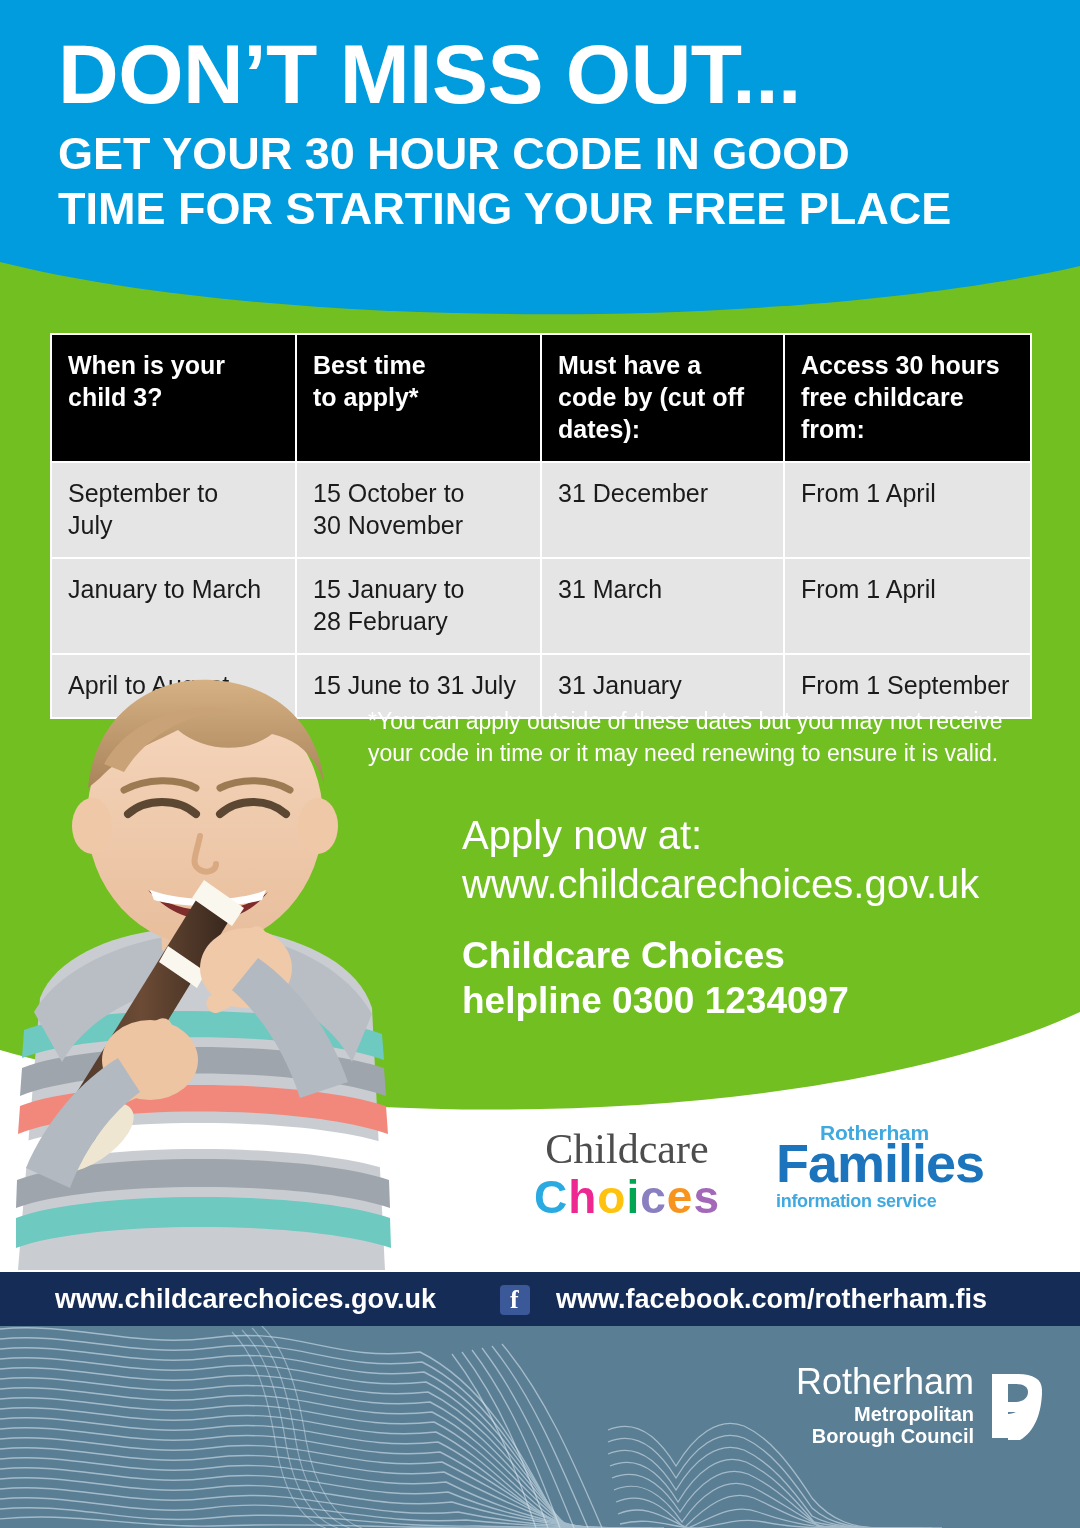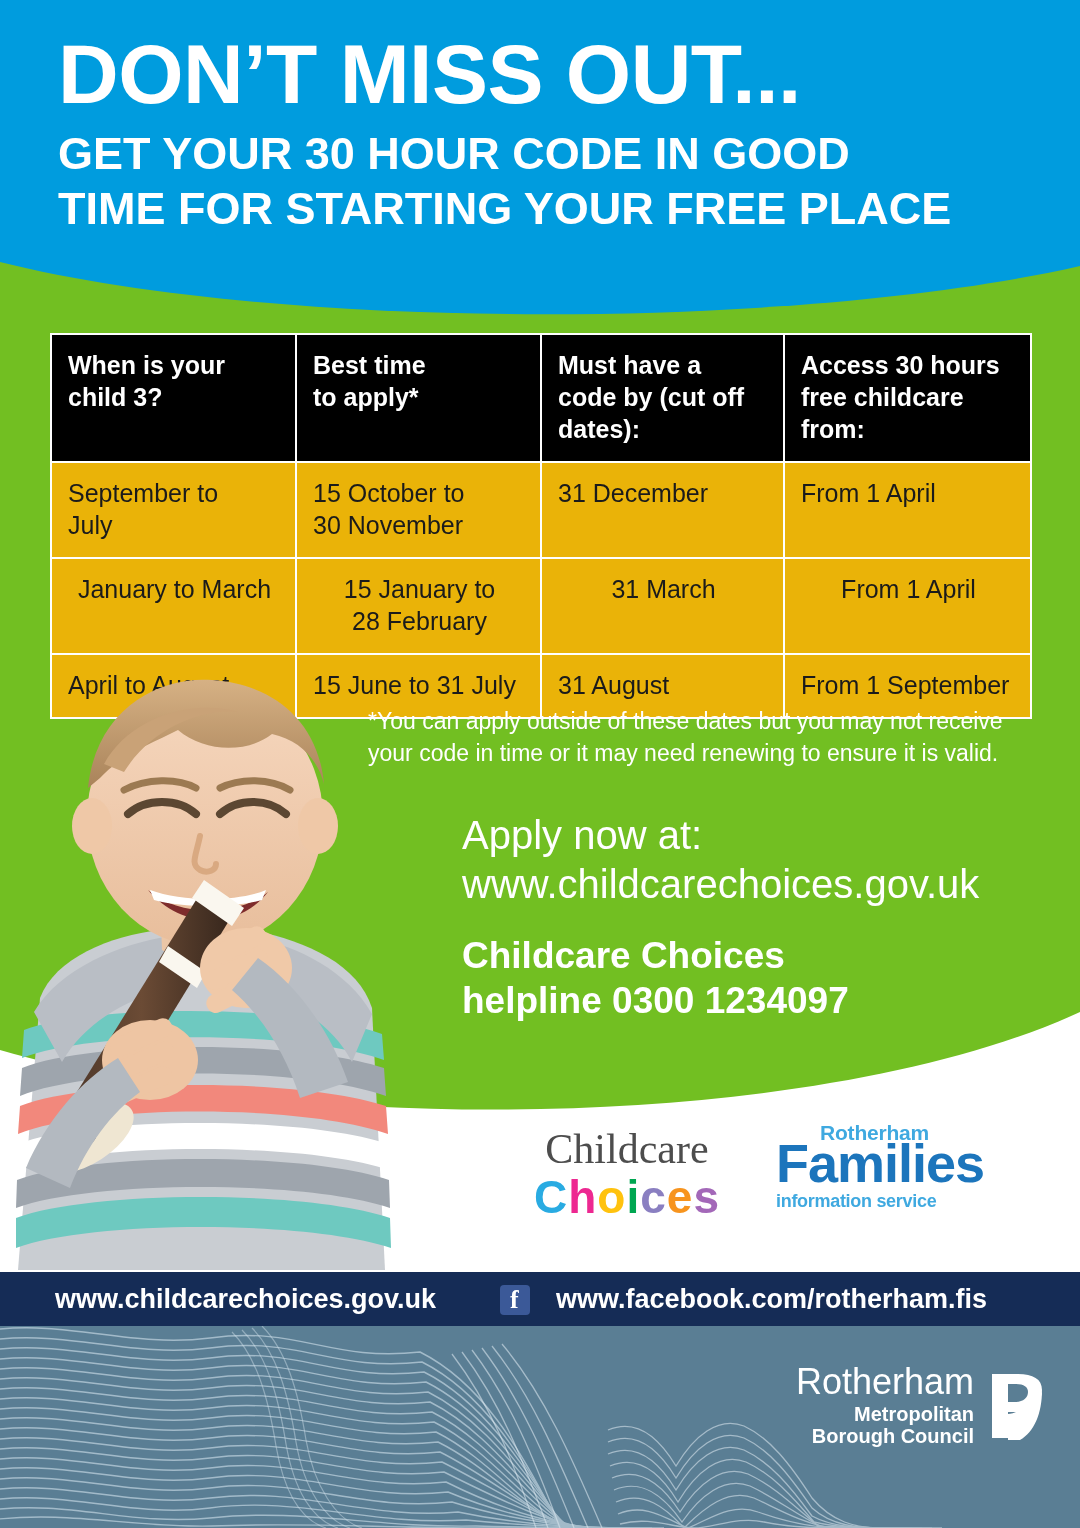--- a/index.html
+++ b/index.html
@@ -69,26 +69,26 @@
     line-height: 1.28;
   }
   .info-table th {
     background: #000000;
     color: #ffffff;
     font-weight: 700;
     text-align: left;
     height: 128px;
   }
   .info-table td {
-    background: #eab308;
+    background: #e5e5e5;
     color: #1b1b1b;
     font-weight: 400;
   }
   .info-table tr.r1 td { height: 88px; }
-  .info-table tr.r2 td { height: 88px; text-align: center; }
+  .info-table tr.r2 td { height: 88px; }
   .info-table tr.r3 td { height: 48px; }
   .col-0 { width: 245px; }
   .col-1 { width: 245px; }
   .col-2 { width: 243px; }
   .col-3 { width: 247px; }
 
   
   .footnote {
     position: absolute; left: 368px; top: 706px;
     width: 668px;
@@ -275,21 +275,21 @@
         <td>
           <div>15 January to</div>
           <div>28 February</div>
         </td>
         <td>31 March</td>
         <td>From 1 April</td>
       </tr>
       <tr class="r3">
         <td>April to August</td>
         <td>15 June to 31 July</td>
-        <td>31 August</td>
+        <td>31 January</td>
         <td>From 1 September</td>
       </tr>
     </tbody>
   </table>
 
   <div class="footnote">
     <div>*You can apply outside of these dates but you may not receive</div>
     <div>your code in time or it may need renewing to ensure it is valid.</div>
   </div>
 

